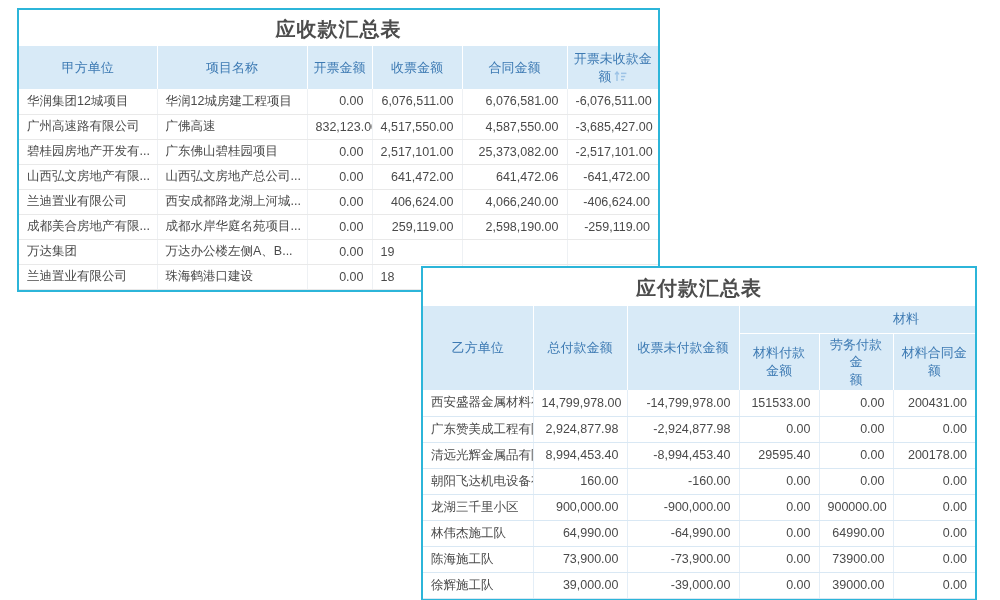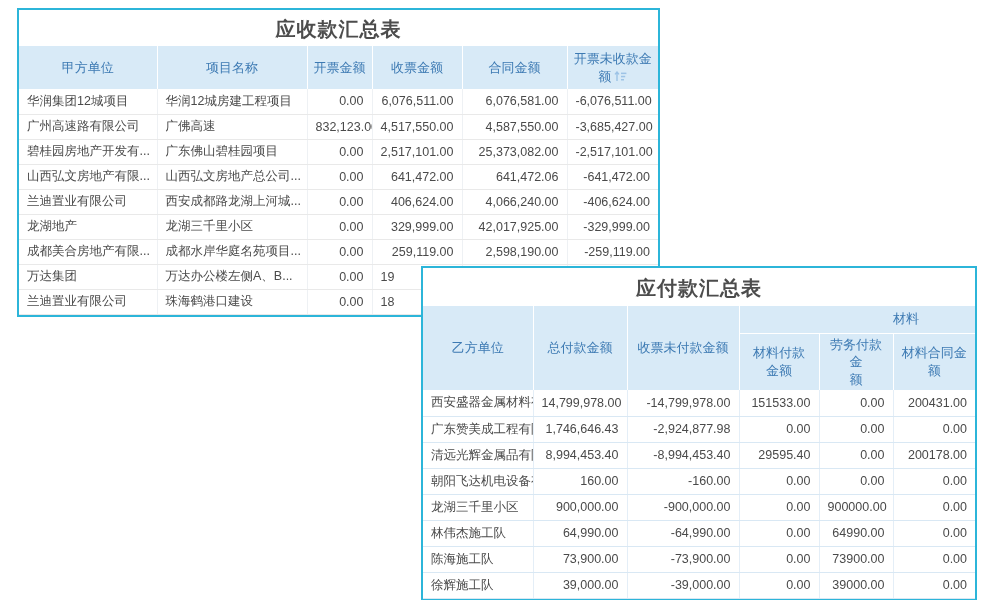--- a/index.html
+++ b/index.html
@@ -135,28 +135,20 @@
           </tr>
           <tr>
             <td class="txt">兰迪置业有限公司</td>
             <td class="txt">西安成都路龙湖上河城...</td>
             <td class="num">0.00</td>
             <td class="num">406,624.00</td>
             <td class="num">4,066,240.00</td>
             <td class="num">-406,624.00</td>
           </tr>
           <tr>
-            <td class="txt">龙湖地产</td>
-            <td class="txt">龙湖三千里小区</td>
-            <td class="num">0.00</td>
-            <td class="num">329,999.00</td>
-            <td class="num">42,017,925.00</td>
-            <td class="num">-329,999.00</td>
-          </tr>
-          <tr>
             <td class="txt">成都美合房地产有限...</td>
             <td class="txt">成都水岸华庭名苑项目...</td>
             <td class="num">0.00</td>
             <td class="num">259,119.00</td>
             <td class="num">2,598,190.00</td>
             <td class="num">-259,119.00</td>
           </tr>
           <tr>
             <td class="txt">万达集团</td>
             <td class="txt">万达办公楼左侧A、B...</td>
@@ -208,21 +200,21 @@
           <tr>
             <td class="txt link">西安盛器金属材料有</td>
             <td class="num">14,799,978.00</td>
             <td class="num">-14,799,978.00</td>
             <td class="num link">151533.00</td>
             <td class="num link">0.00</td>
             <td class="num link">200431.00</td>
           </tr>
           <tr>
             <td class="txt link">广东赞美成工程有限</td>
-            <td class="num">1,746,646.43</td>
+            <td class="num">2,924,877.98</td>
             <td class="num">-2,924,877.98</td>
             <td class="num link">0.00</td>
             <td class="num link">0.00</td>
             <td class="num link">0.00</td>
           </tr>
           <tr>
             <td class="txt link">清远光辉金属品有限</td>
             <td class="num">8,994,453.40</td>
             <td class="num">-8,994,453.40</td>
             <td class="num link">29595.40</td>

